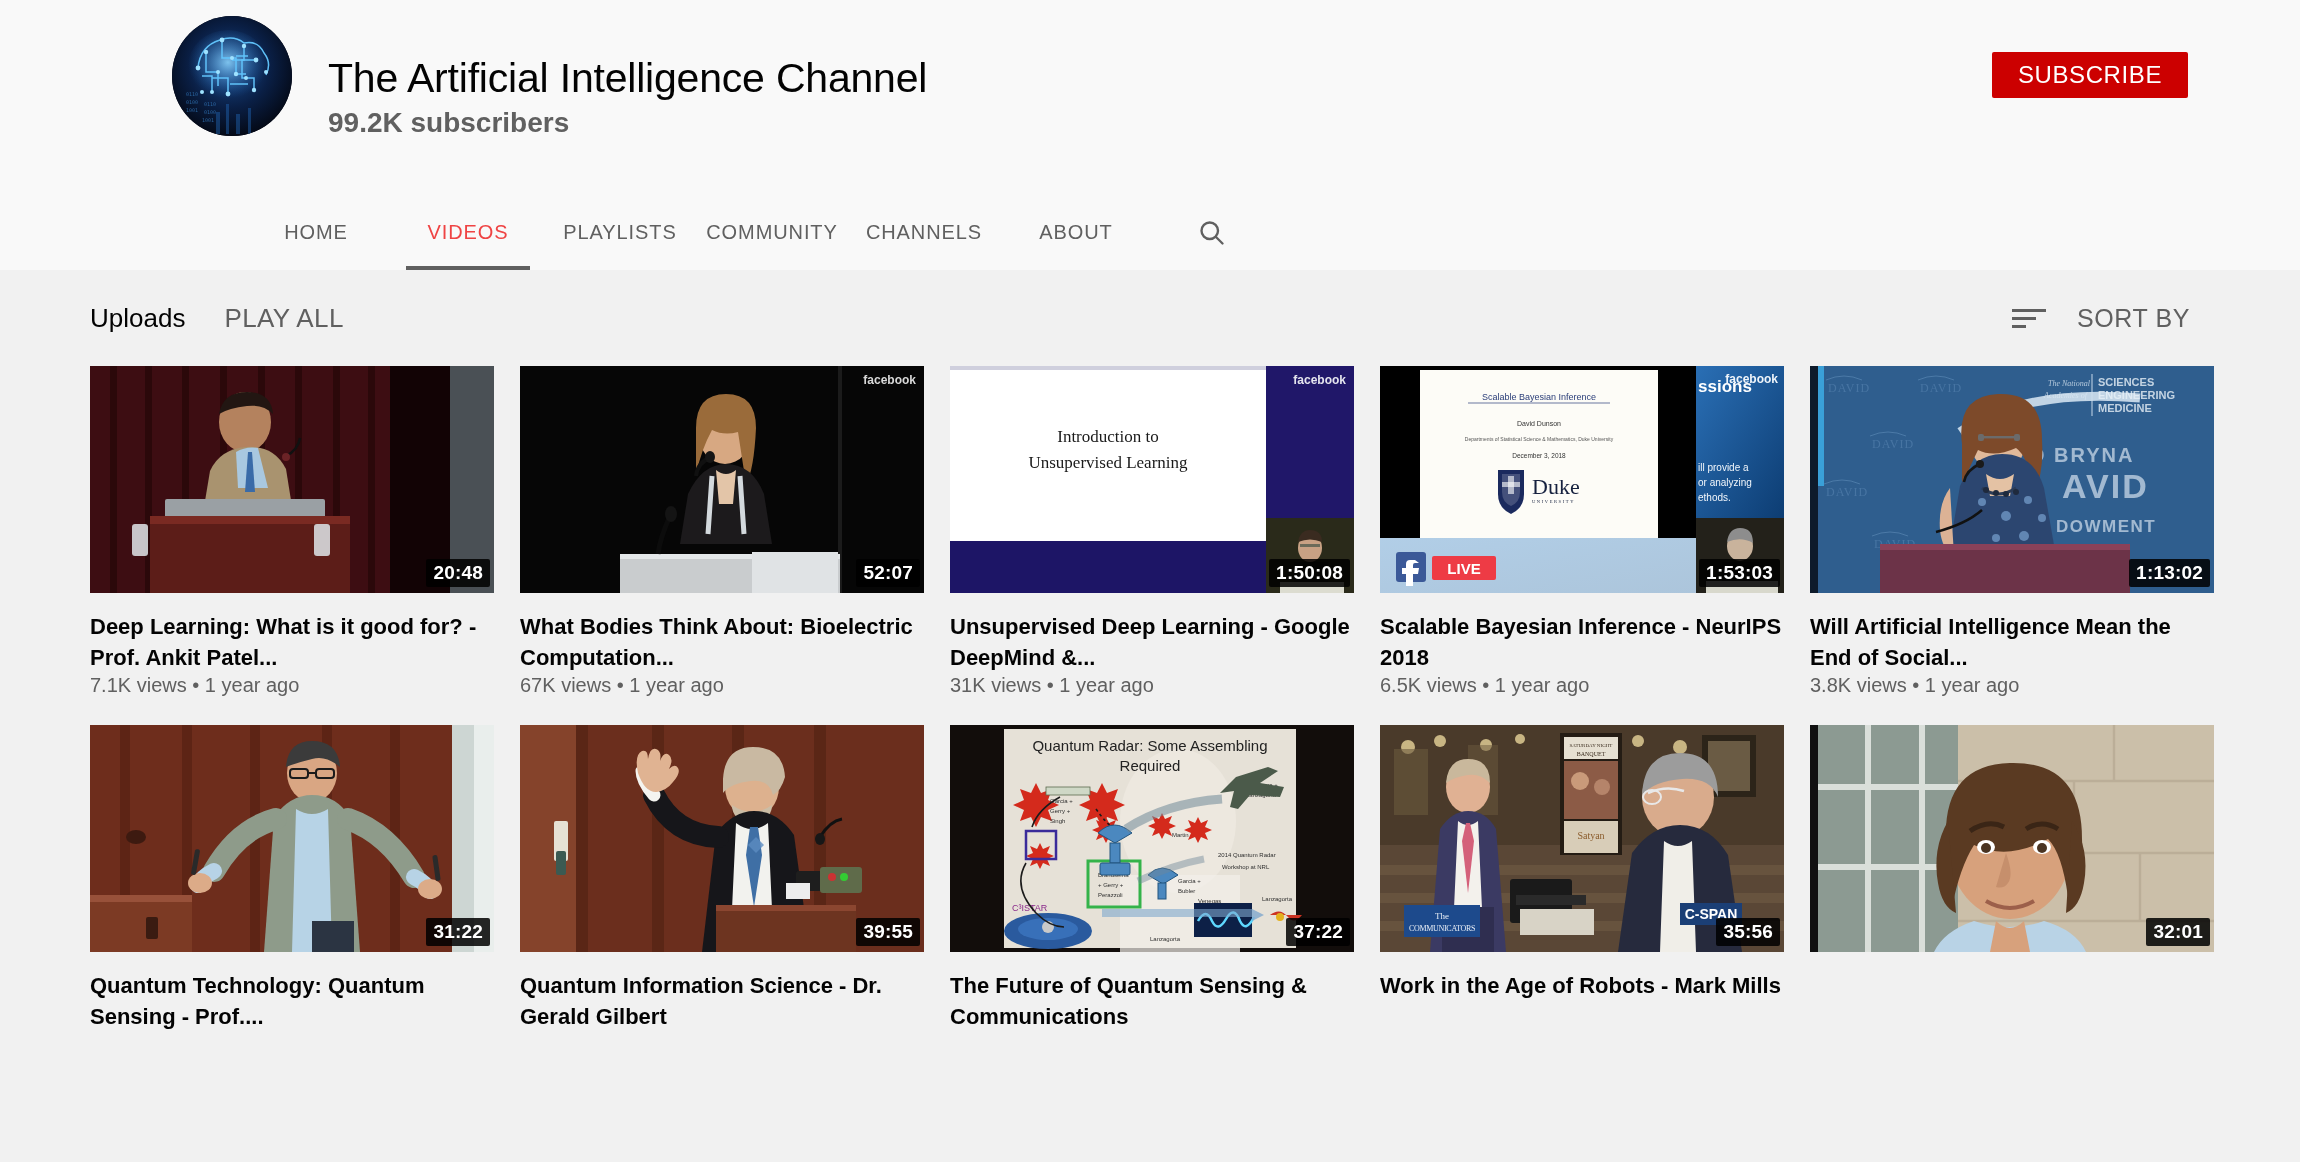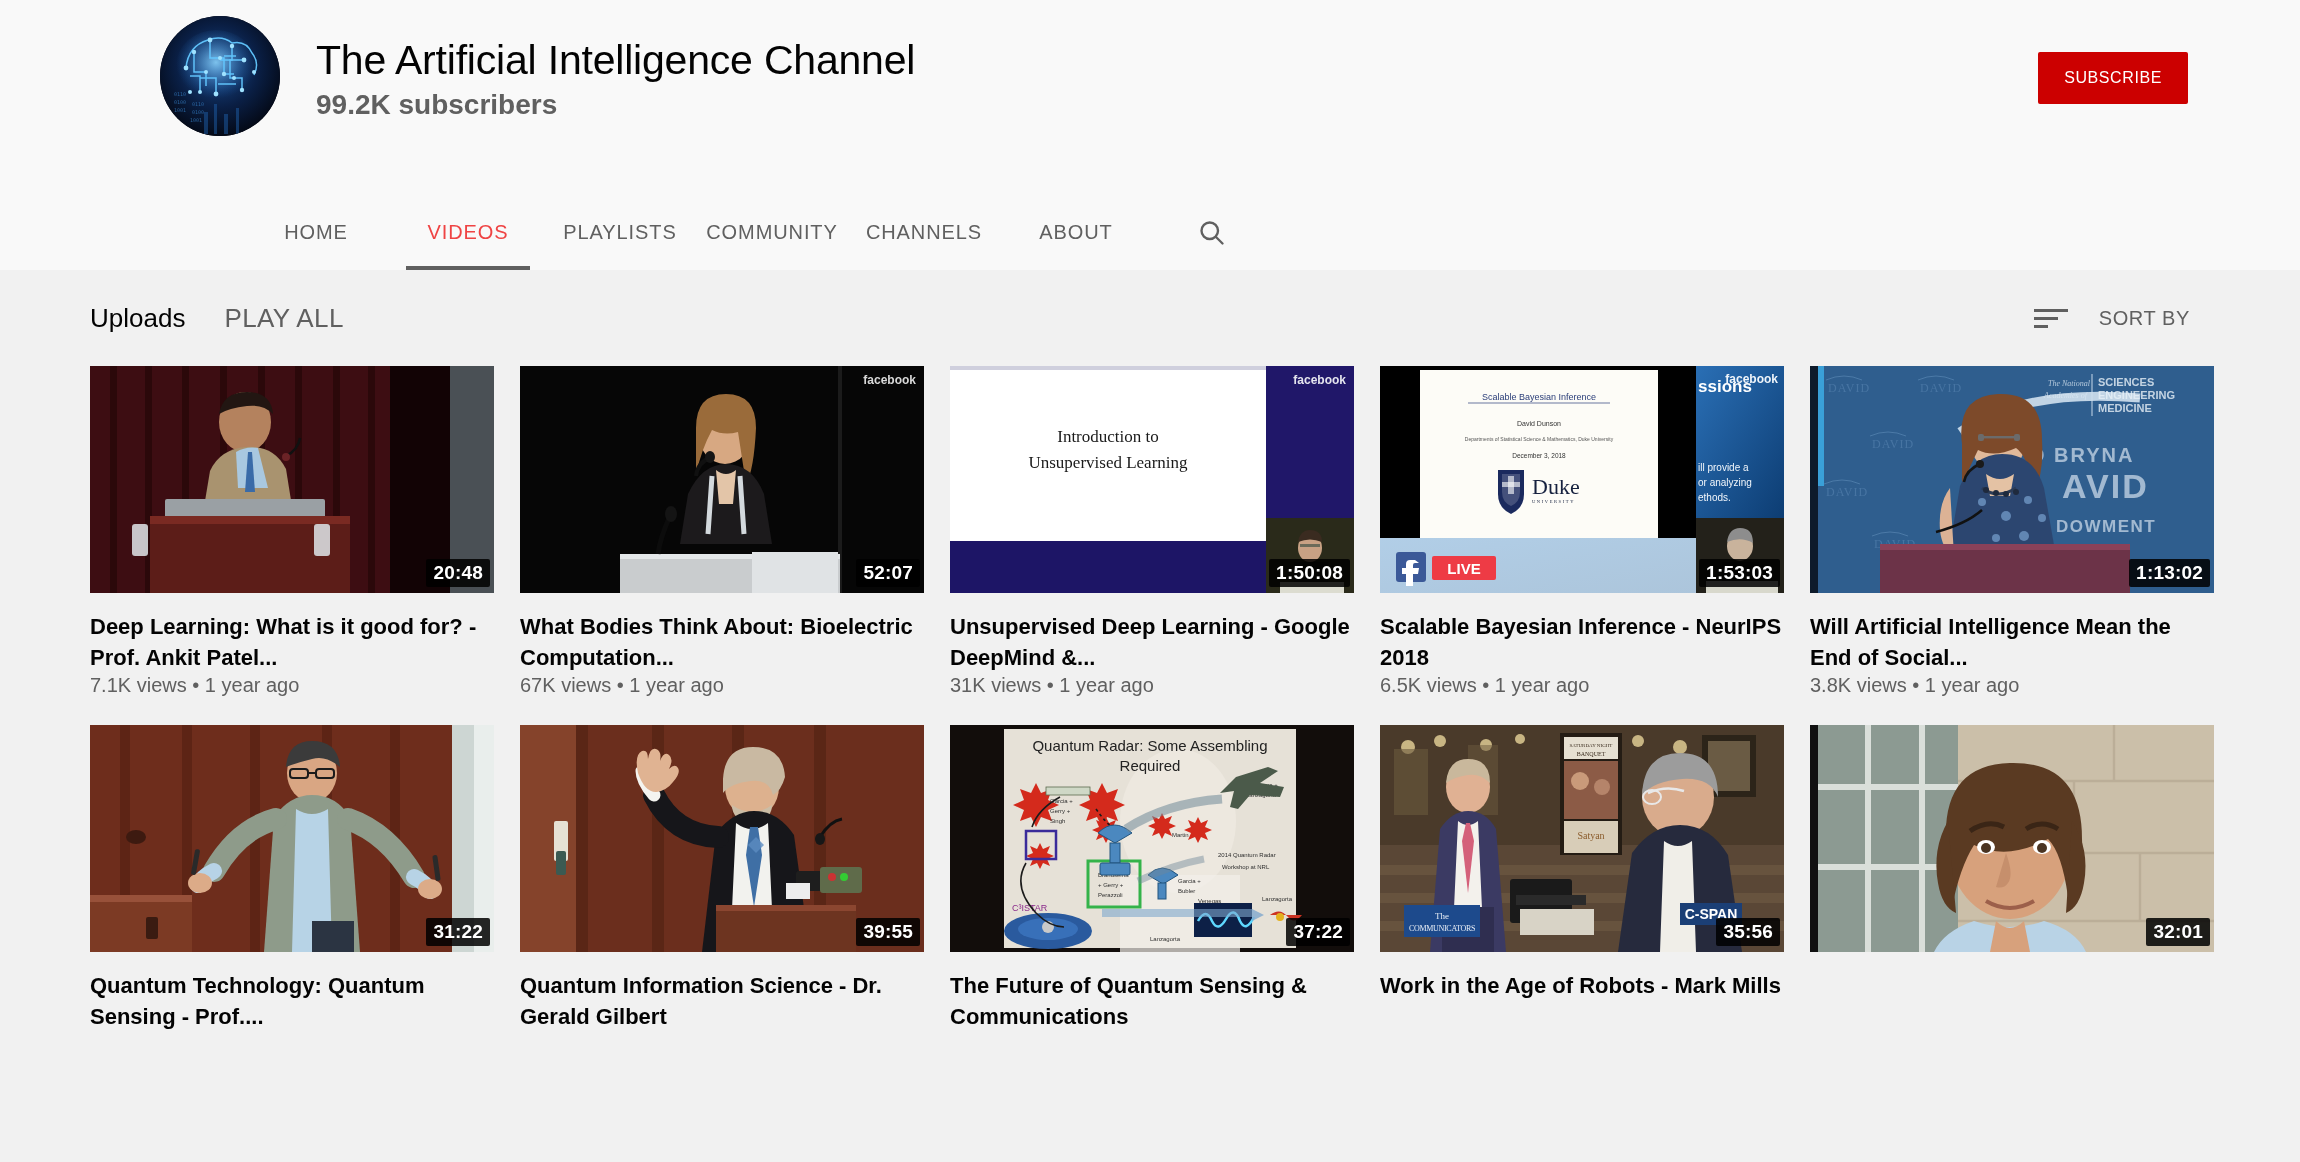--- a/index.html
+++ b/index.html
@@ -11,22 +11,23 @@
   }
 
   
   .channel-header {
     background: #f9f9f9;
     height: 270px;
     position: relative;
   }
   .header-inner {
     display: flex;
-    align-items: flex-start;
+    align-items: flex-end;
     padding: 14px 0 0 160px;
+    margin-left: 12px;
   }
   .avatar {
     width: 120px; height: 120px;
     border-radius: 50%;
     flex: 0 0 120px;
     margin-top: 2px;
     overflow: hidden;
     background: #040410;
     position: relative;
   }
@@ -48,22 +49,22 @@
     font-weight: bold;
   }
 
   .subscribe-btn {
     position: absolute;
     top: 52px; right: 112px;
     background: #cc0000;
     color: #fff;
     border: none;
     padding: 0 26px;
-    height: 52px;
-    font-size: 16px;
+    height: 46px;
+    font-size: 24px;
     font-weight: 500;
     letter-spacing: 0.6px;
     font-family: "Liberation Sans", sans-serif;
     cursor: pointer;
     border-radius: 2px;
   }
 
   
   .tabs {
     position: absolute;
@@ -120,21 +121,21 @@
     margin-left: 39px;
     font-weight: 400;
     cursor: pointer;
   }
   .sort-by {
     margin-left: auto;
     display: flex;
     align-items: center;
     gap: 31px;
     color: #606060;
-    font-size: 20px;
+    font-size: 25px;
     letter-spacing: 0.6px;
     font-weight: 500;
     cursor: pointer;
   }
   .sort-icon { display: flex; flex-direction: column; gap: 5px; width: 34px; }
   .sort-icon i { height: 3px; background: #606060; display:block; }
   .sort-icon i:nth-child(1) { width: 34px; }
   .sort-icon i:nth-child(2) { width: 24px; }
   .sort-icon i:nth-child(3) { width: 14px; }
 

